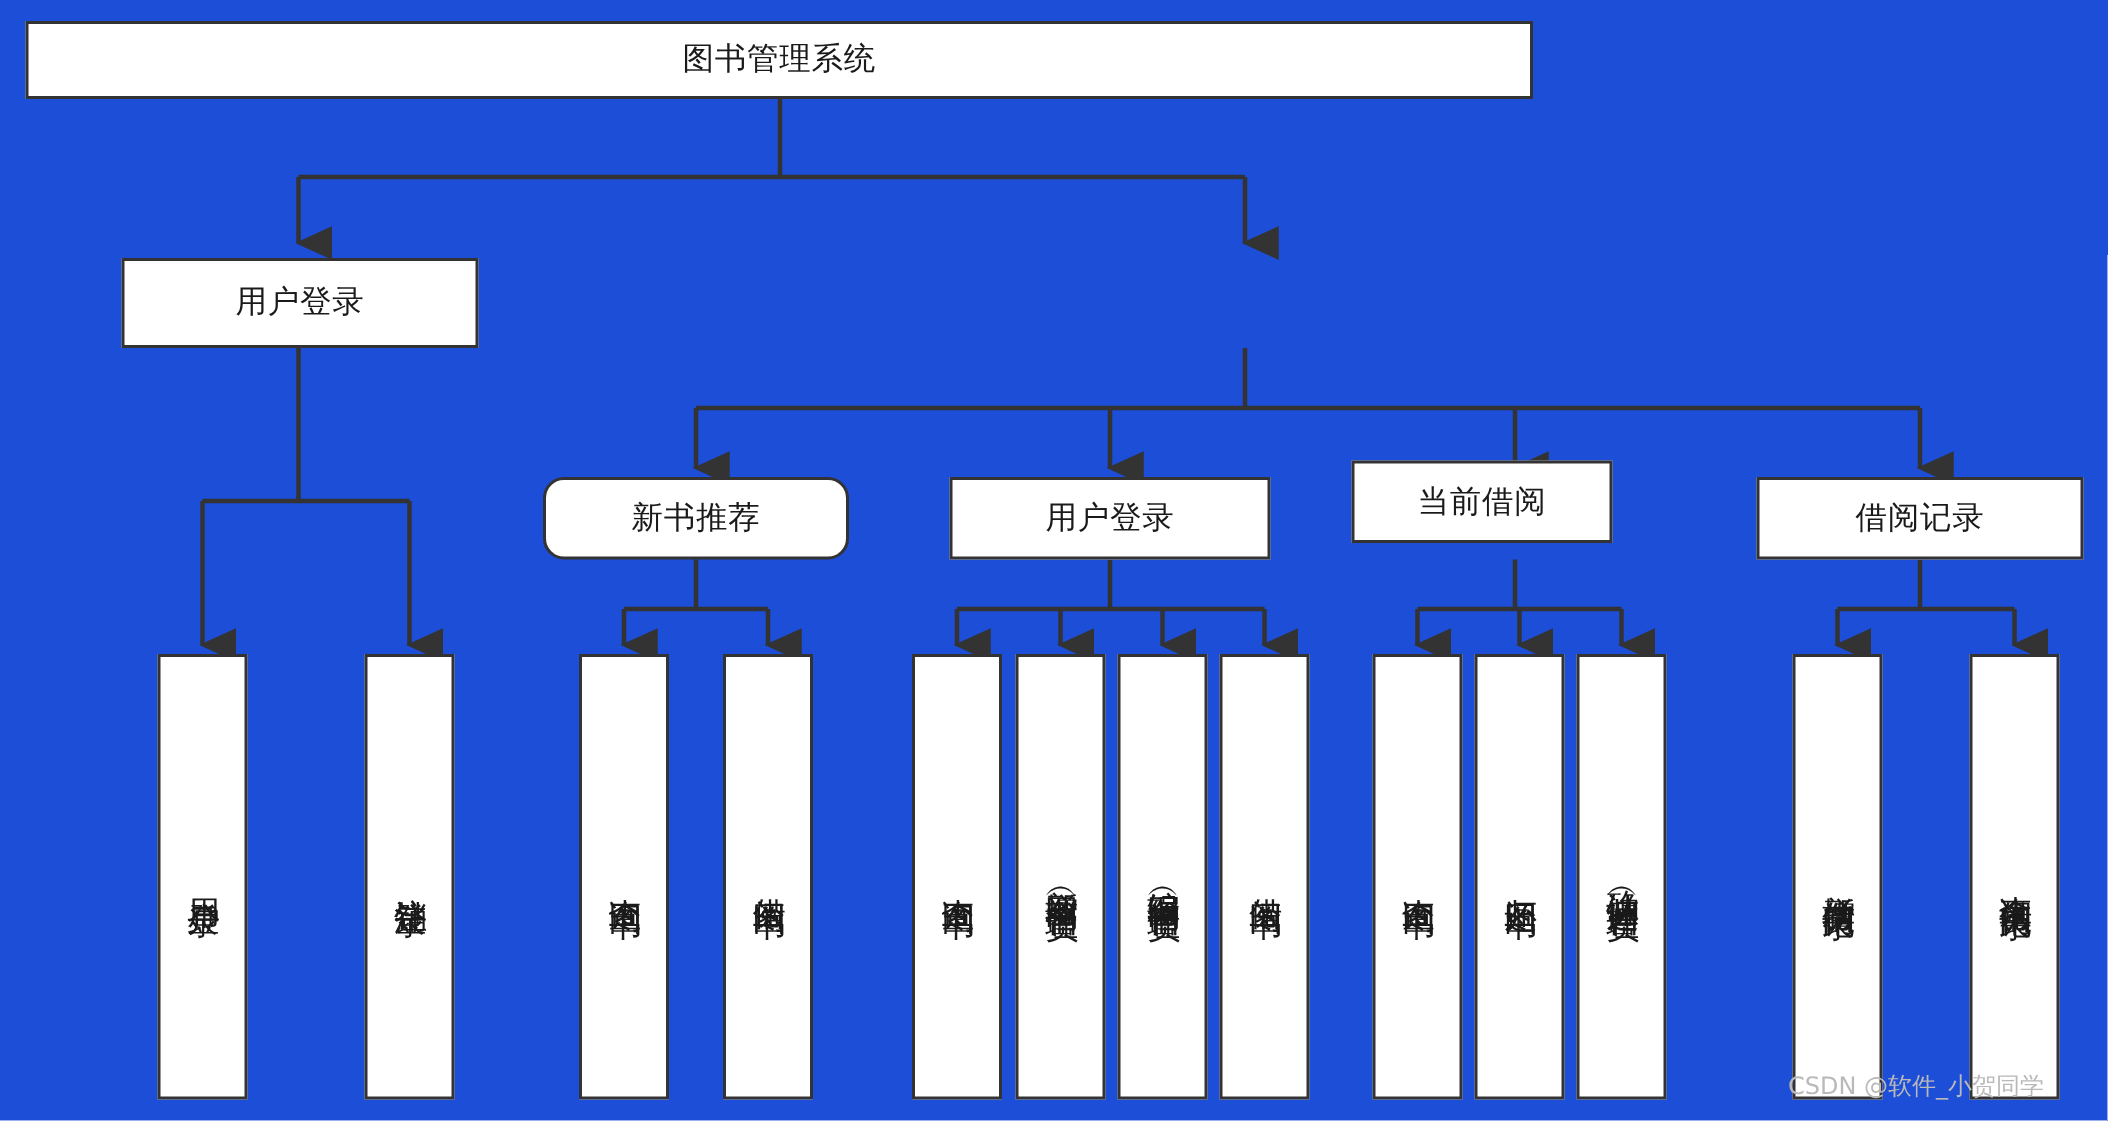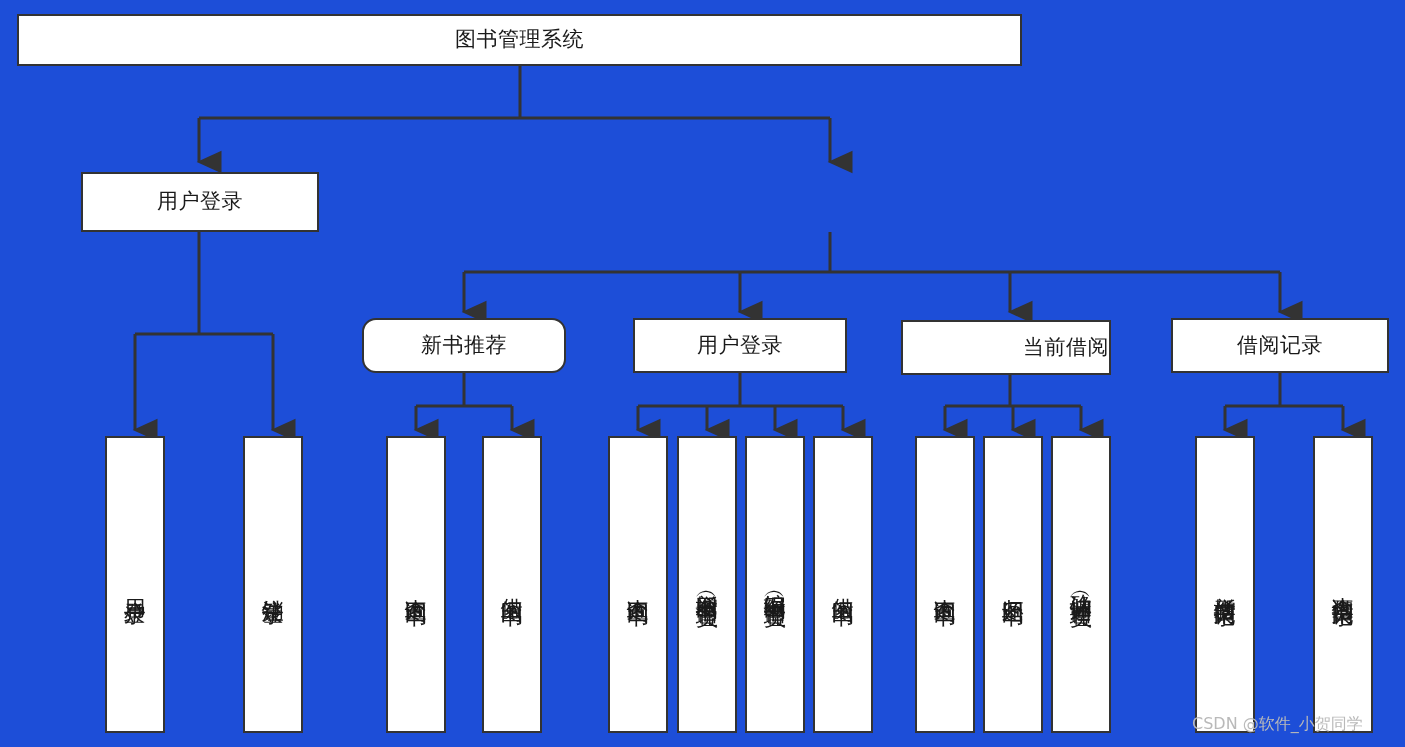--- a/index.html
+++ b/index.html
@@ -129,21 +129,21 @@
   <div class="node node-h" style="left:81px; top:172px; width:238px; height:60px;">
     <span>用户登录</span>
   </div>
 
   <div class="node node-h" style="left:362px; top:318px; width:204px; height:55px;border-radius:14px;">
     <span>新书推荐</span>
   </div>
   <div class="node node-h" style="left:633px; top:318px; width:214px; height:55px;">
     <span>用户登录</span>
   </div>
-  <div class="node node-h" style="left:901px; top:320px; width:210px; height:55px;justify-content:flex-end;">
+  <div class="node node-h" style="left:901px; top:307px; width:174px; height:55px;">
     <span>当前借阅</span>
   </div>
   <div class="node node-h" style="left:1171px; top:318px; width:218px; height:55px;text-align:center;">
     <span>借阅记录</span>
   </div>
 
   <div class="node node-v" style="left:105px; top:436px; width:60px; height:297px;">
     <span class="vtext">用户登录</span>
   </div>
   <div class="node node-v" style="left:243px; top:436px; width:60px; height:297px;">

